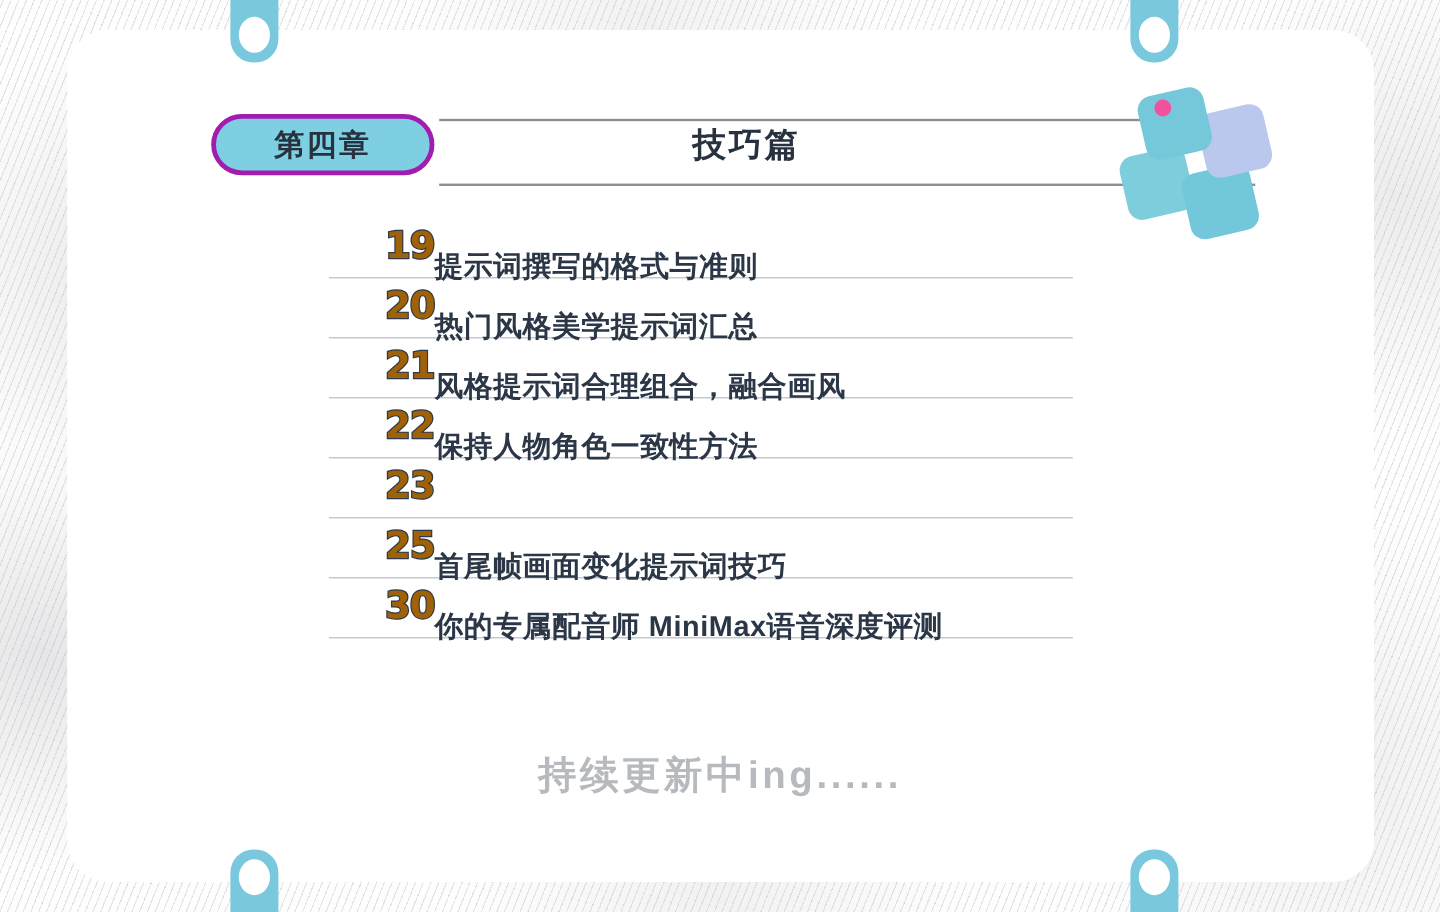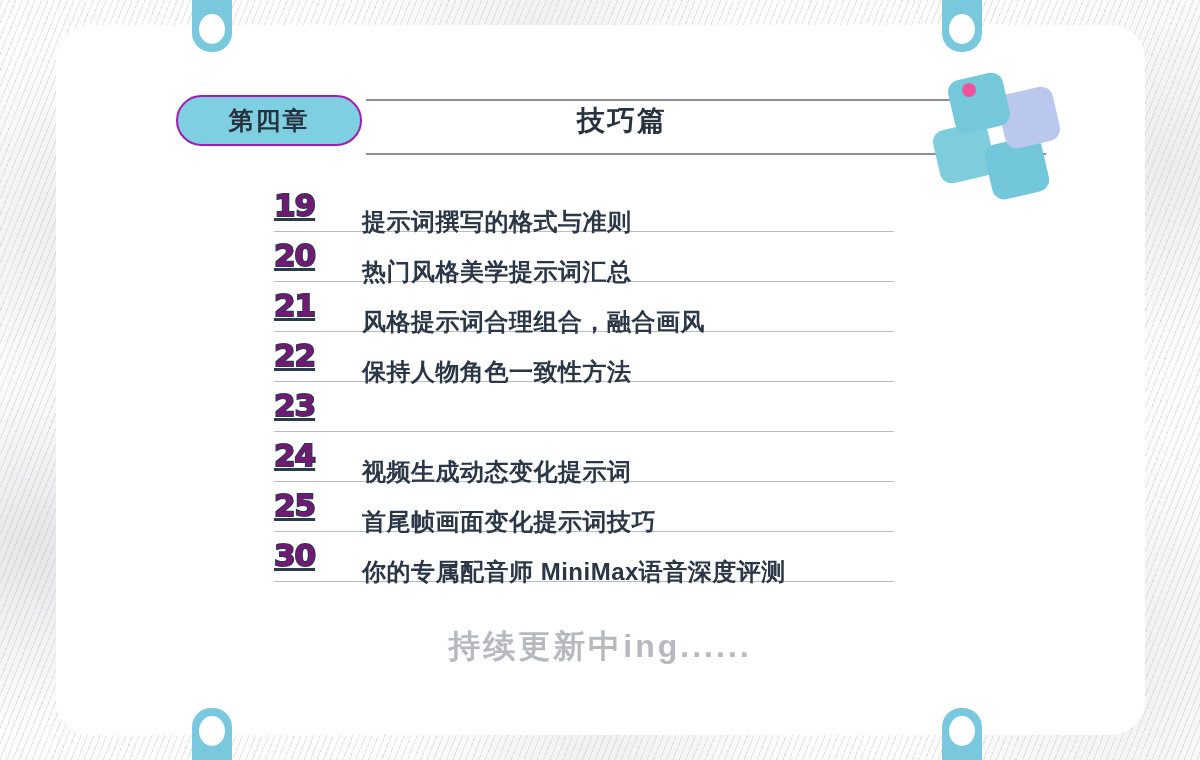--- a/index.html
+++ b/index.html
@@ -91,21 +91,21 @@
     background:#8a8f96;
   }
   .rule-top { top:4px; }
   .rule-bot { top:58px; }
 
   .chapter-pill {
     position:absolute;
     left:0; top:0;
     width:186px; height:51px;
     background:#7ecfe1;
-    border:2px solid #a21caf;
+    border:4px solid #a21caf;
     border-radius:26px;
     display:flex; align-items:center; justify-content:center;
   }
   .chapter-pill span {
     font-size:25px; font-weight:bold;
     color:#28323f;
     letter-spacing:2px;
   }
 
   .section-title {
@@ -140,31 +140,30 @@
   }
   .toc-row {
     position:relative;
     height:50px;
     display:flex; align-items:center;
     border-bottom:1px solid #b9bcc0;
   }
   .toc-num {
     width:88px;
     flex:0 0 88px;
-    text-align:left;
+    text-align:right;
     font-size:31px;
     font-weight:bold;
     font-family:"DejaVu Sans",sans-serif;
-    color:#701a75;
+    color:#a16207;
     -webkit-text-stroke:2px #2b3a4c;
     paint-order:stroke fill;
     letter-spacing:-1px;
     line-height:1;
     padding-bottom:3px;
-    text-decoration:underline;
   }
   .toc-text {
     flex:1;
     font-size:24px;
     font-weight:bold;
     color:#2b3747;
     letter-spacing:.5px;
     white-space:nowrap;
     margin-top:31px;
   }
@@ -233,24 +232,20 @@
       <div class="toc-text">风格提示词合理组合，融合画风</div>
     </div>
     <div class="toc-row">
       <div class="toc-num">22</div>
       <div class="toc-text">保持人物角色一致性方法</div>
     </div>
     <div class="toc-row">
       <div class="toc-num">23</div>
     </div>
     <div class="toc-row">
-      <div class="toc-num">24</div>
-      <div class="toc-text">视频生成动态变化提示词</div>
-    </div>
-    <div class="toc-row">
       <div class="toc-num">25</div>
       <div class="toc-text">首尾帧画面变化提示词技巧</div>
     </div>
     <div class="toc-row">
       <div class="toc-num">30</div>
       <div class="toc-text">你的专属配音师 MiniMax语音深度评测</div>
     </div>
   </div>
 
   <div class="footer-note">持续更新中ing......</div>

